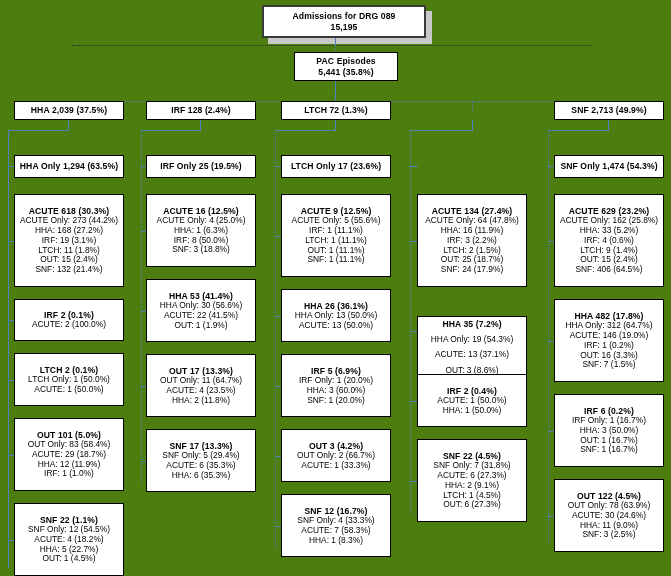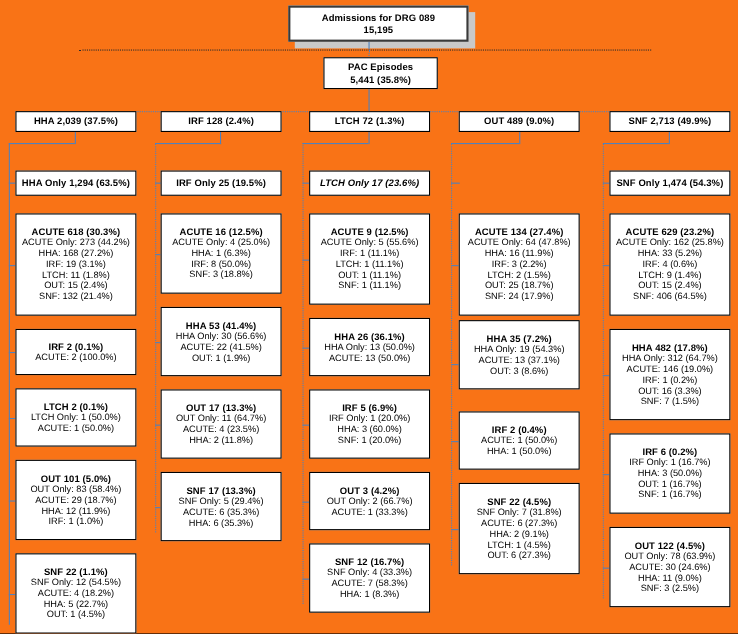--- a/index.html
+++ b/index.html
@@ -4,21 +4,21 @@
 <style>
   html, body {
     margin: 0;
     padding: 0;
     background: #000000;
   }
   #canvas {
     position: relative;
     width: 671px;
     height: 576px;
-    background: #f97316;
+    background: #4d7c0f;
     font-family: "Liberation Sans", sans-serif;
     overflow: hidden;
   }
   
   .box {
     position: absolute;
     box-sizing: border-box;
     background: #ffffff;
     border: 1px solid #000000;
     color: #000000;
@@ -139,34 +139,31 @@
 
   <div class="box hdr" style="left:14px;  top:101px; width:110px;">
     <span class="title">HHA 2,039 (37.5%)</span>
     </div>
   <div class="box hdr" style="left:146px; top:101px; width:110px;">
     <span class="title">IRF 128 (2.4%)</span>
     </div>
   <div class="box hdr" style="left:281px; top:101px; width:110px;">
     <span class="title">LTCH 72 (1.3%)</span>
     </div>
-  <div class="box hdr" style="left:417px; top:101px; width:110px;">
-    <span class="title">OUT 489 (9.0%)</span>
-    </div>
   <div class="box hdr" style="left:554px; top:101px; width:110px;">
     <span class="title">SNF 2,713 (49.9%)</span>
     </div>
 
   <div class="box only" style="left:14px;  top:155px; width:110px;">
     <span class="title">HHA Only 1,294 (63.5%)</span>
     </div>
   <div class="box only" style="left:146px; top:155px; width:110px;">
     <span class="title">IRF Only 25 (19.5%)</span>
     </div>
-  <div class="box only" style="left:281px; top:155px; width:110px;font-style:italic;">
+  <div class="box only" style="left:281px; top:155px; width:110px;">
     <span class="title">LTCH Only 17 (23.6%)</span>
     </div>
   <div class="box only" style="left:554px; top:155px; width:110px;">
     <span class="title">SNF Only 1,474 (54.3%)</span>
     </div>
 
   <div class="conn h-solid" style="left:8px;   top:166px; width:6px;"></div>
   <div class="conn h-solid" style="left:141px; top:166px; width:6px;"></div>
   <div class="conn h-solid" style="left:275px; top:166px; width:7px;"></div>
   <div class="conn h-solid" style="left:410px; top:166px; width:8px;"></div>
@@ -262,21 +259,21 @@
       </div>
       <div class="box detail" style="left: 417px; top: 194px; width: 110px; height: 93px;">
         <div class="title">ACUTE 134 (27.4%)</div>
         <div class="line">ACUTE Only: 64 (47.8%)</div>
         <div class="line">HHA: 16 (11.9%)</div>
         <div class="line">IRF: 3 (2.2%)</div>
         <div class="line">LTCH: 2 (1.5%)</div>
         <div class="line">OUT: 25 (18.7%)</div>
         <div class="line">SNF: 24 (17.9%)</div>
       </div>
-      <div class="box detail" style="left: 417px; top: 291px; width: 110px; height: 63px;">
+      <div class="box detail" style="left: 417px; top: 316px; width: 110px; height: 63px; justify-content: space-between;">
         <div class="title">HHA 35 (7.2%)</div>
         <div class="line">HHA Only: 19 (54.3%)</div>
         <div class="line">ACUTE: 13 (37.1%)</div>
         <div class="line">OUT: 3 (8.6%)</div>
       </div>
       <div class="box detail" style="left: 417px; top: 374px; width: 110px; height: 53px;">
         <div class="title">IRF 2 (0.4%)</div>
         <div class="line">ACUTE: 1 (50.0%)</div>
         <div class="line">HHA: 1 (50.0%)</div>
       </div>

